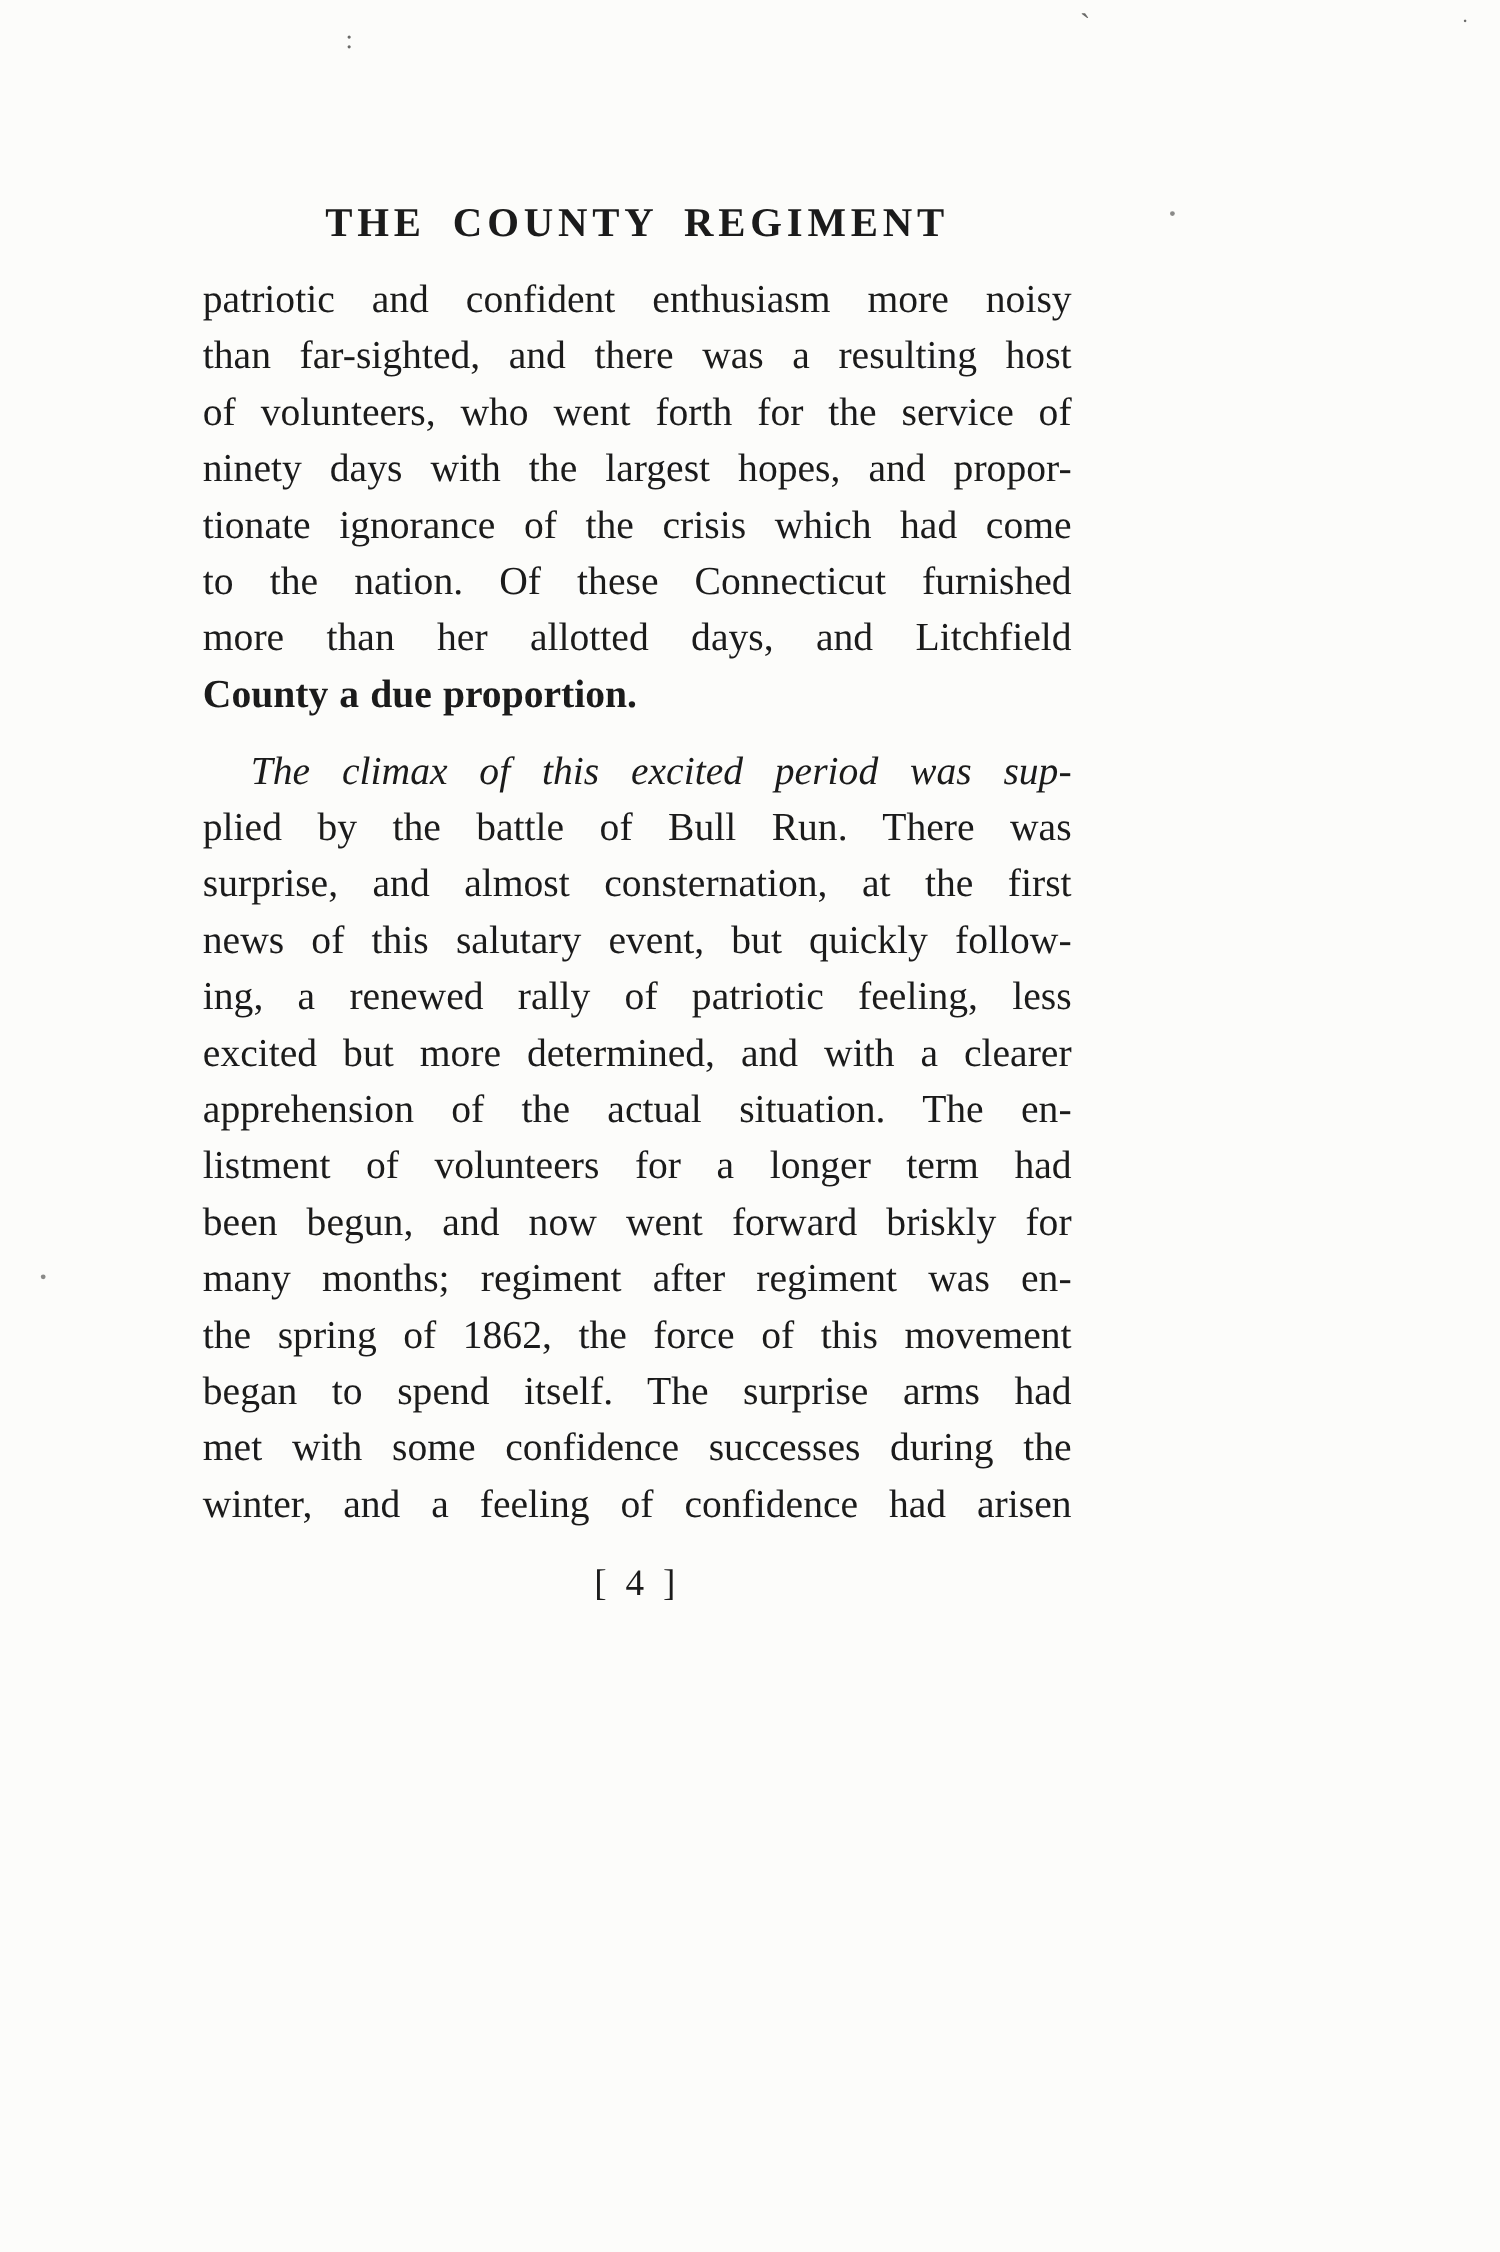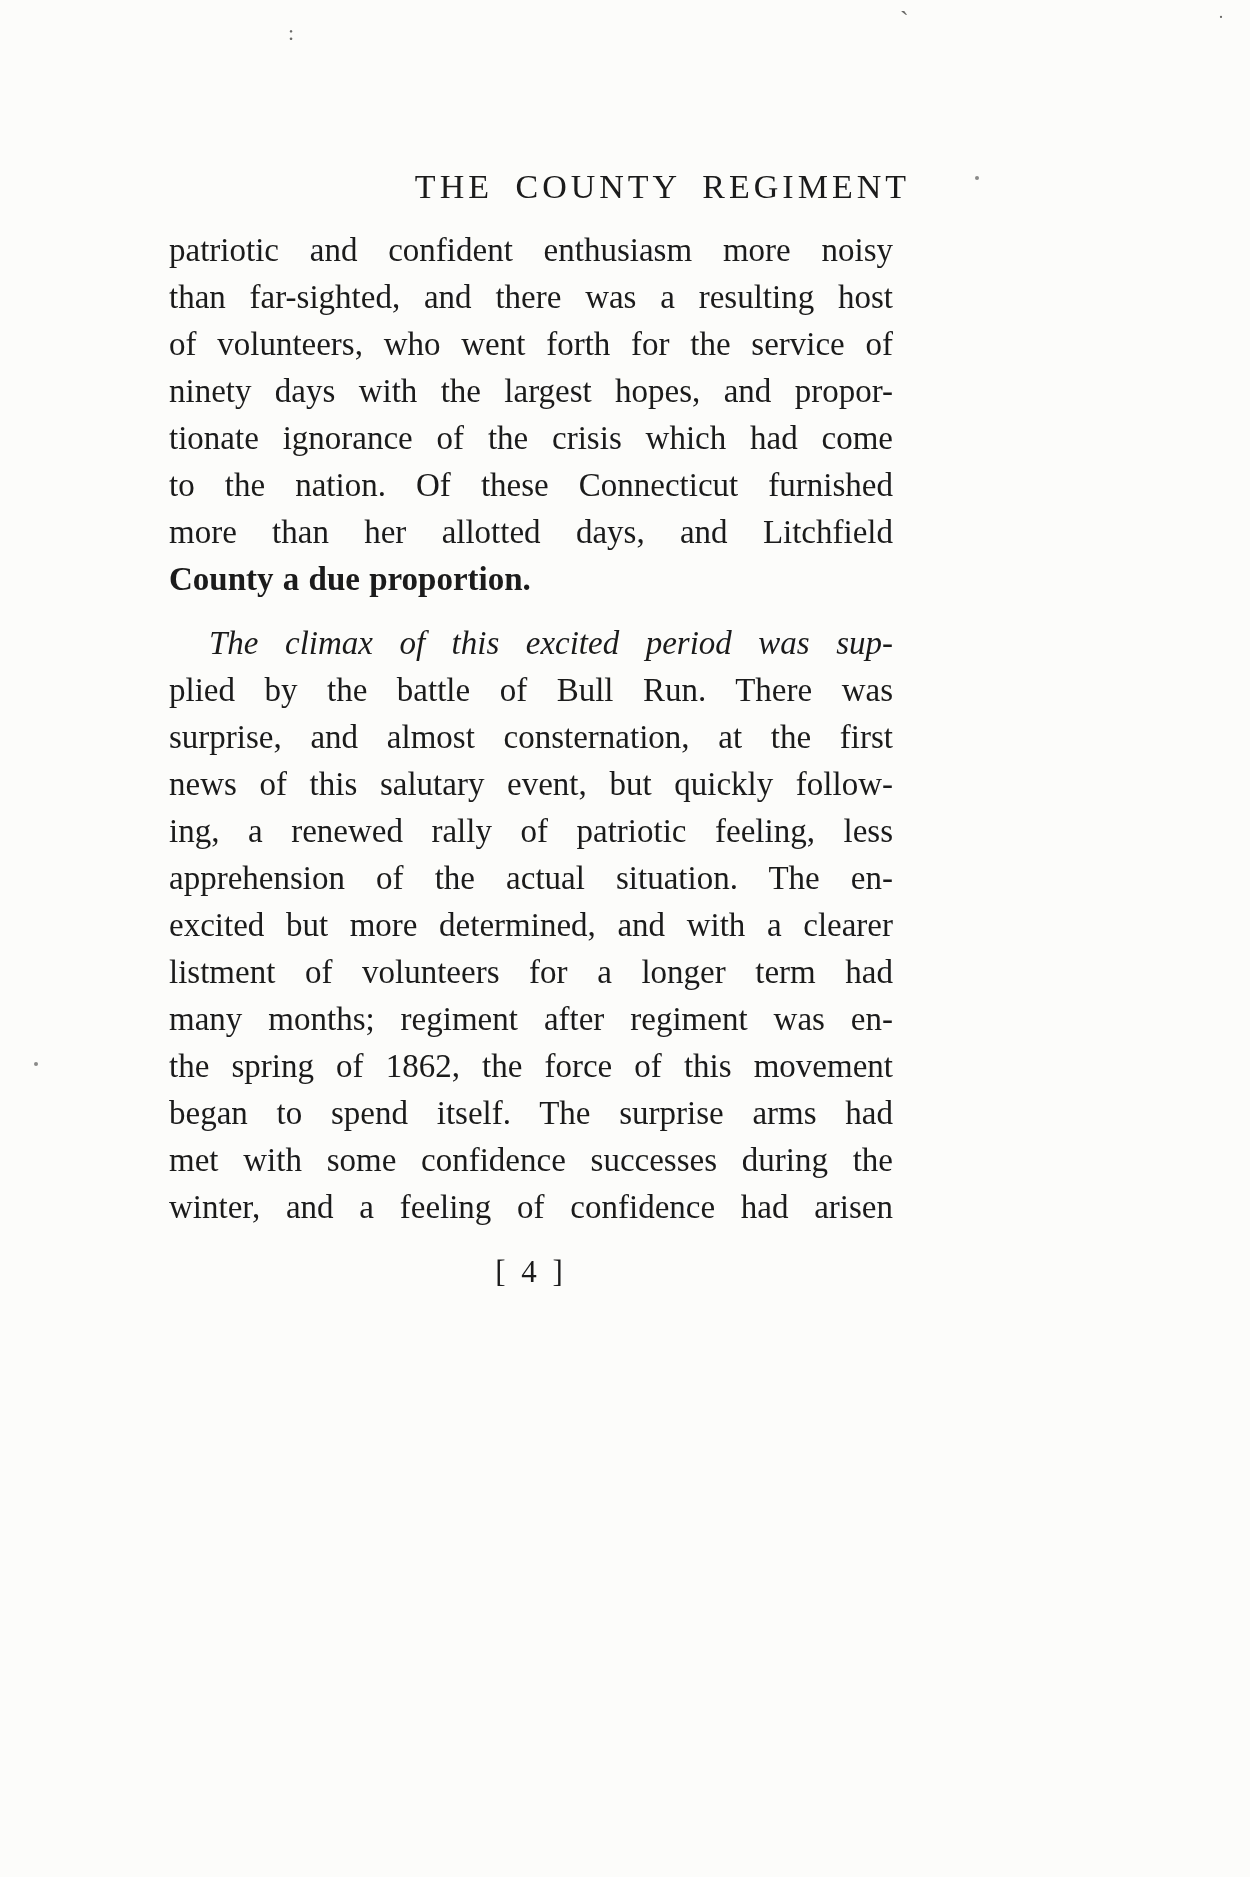--- a/index.html
+++ b/index.html
@@ -21,23 +21,23 @@
     position: absolute;
     left: 152px;
     top: 163px;
     width: 758px;
   }
   .running-head {
     font-size: 34px;
     line-height: 47px;
     letter-spacing: 4px;
     word-spacing: 10px;
-    text-align: right;
+    text-align: center;
     margin: 0 0 8px 0;
-    font-weight: 400;
+    font-weight: 700;
   }
   .paragraph {
     margin: 17px;
   }
   .line {
     font-size: 33px;
     line-height: 47px;
     text-align: justify;
     text-align-last: justify;
     word-spacing: 1px;
@@ -97,23 +97,24 @@
           <div class="line">to the nation.  Of these Connecticut furnished</div>
           <div class="line">more than her allotted days, and Litchfield</div>
           <div class="line last">County a due proportion.</div>
         </div>
         <div class="paragraph">
           <div class="line indent">The climax of this excited period was sup-</div>
           <div class="line">plied by the battle of Bull Run.  There was</div>
           <div class="line">surprise, and almost consternation, at the first</div>
           <div class="line">news of this salutary event, but quickly follow-</div>
           <div class="line">ing, a renewed rally of patriotic feeling, less</div>
+          <div class="line">excited but more determined, and with a clearer</div>
           <div class="line">apprehension of the actual situation.  The en-</div>
-          <div class="line">excited but more determined, and with a clearer</div>
           <div class="line">listment of volunteers for a longer term had</div>
+          <div class="line">been begun, and now went forward briskly for</div>
           <div class="line">many months; regiment after regiment was en-</div>
           <div class="line">the spring of 1862, the force of this movement</div>
           <div class="line">began to spend itself.  The surprise arms had</div>
           <div class="line">met with some confidence successes during the</div>
           <div class="line">winter, and a feeling of confidence had arisen</div>
         </div>
       </div>
 
     <div class="folio">[ 4 ]</div>
   </div>

